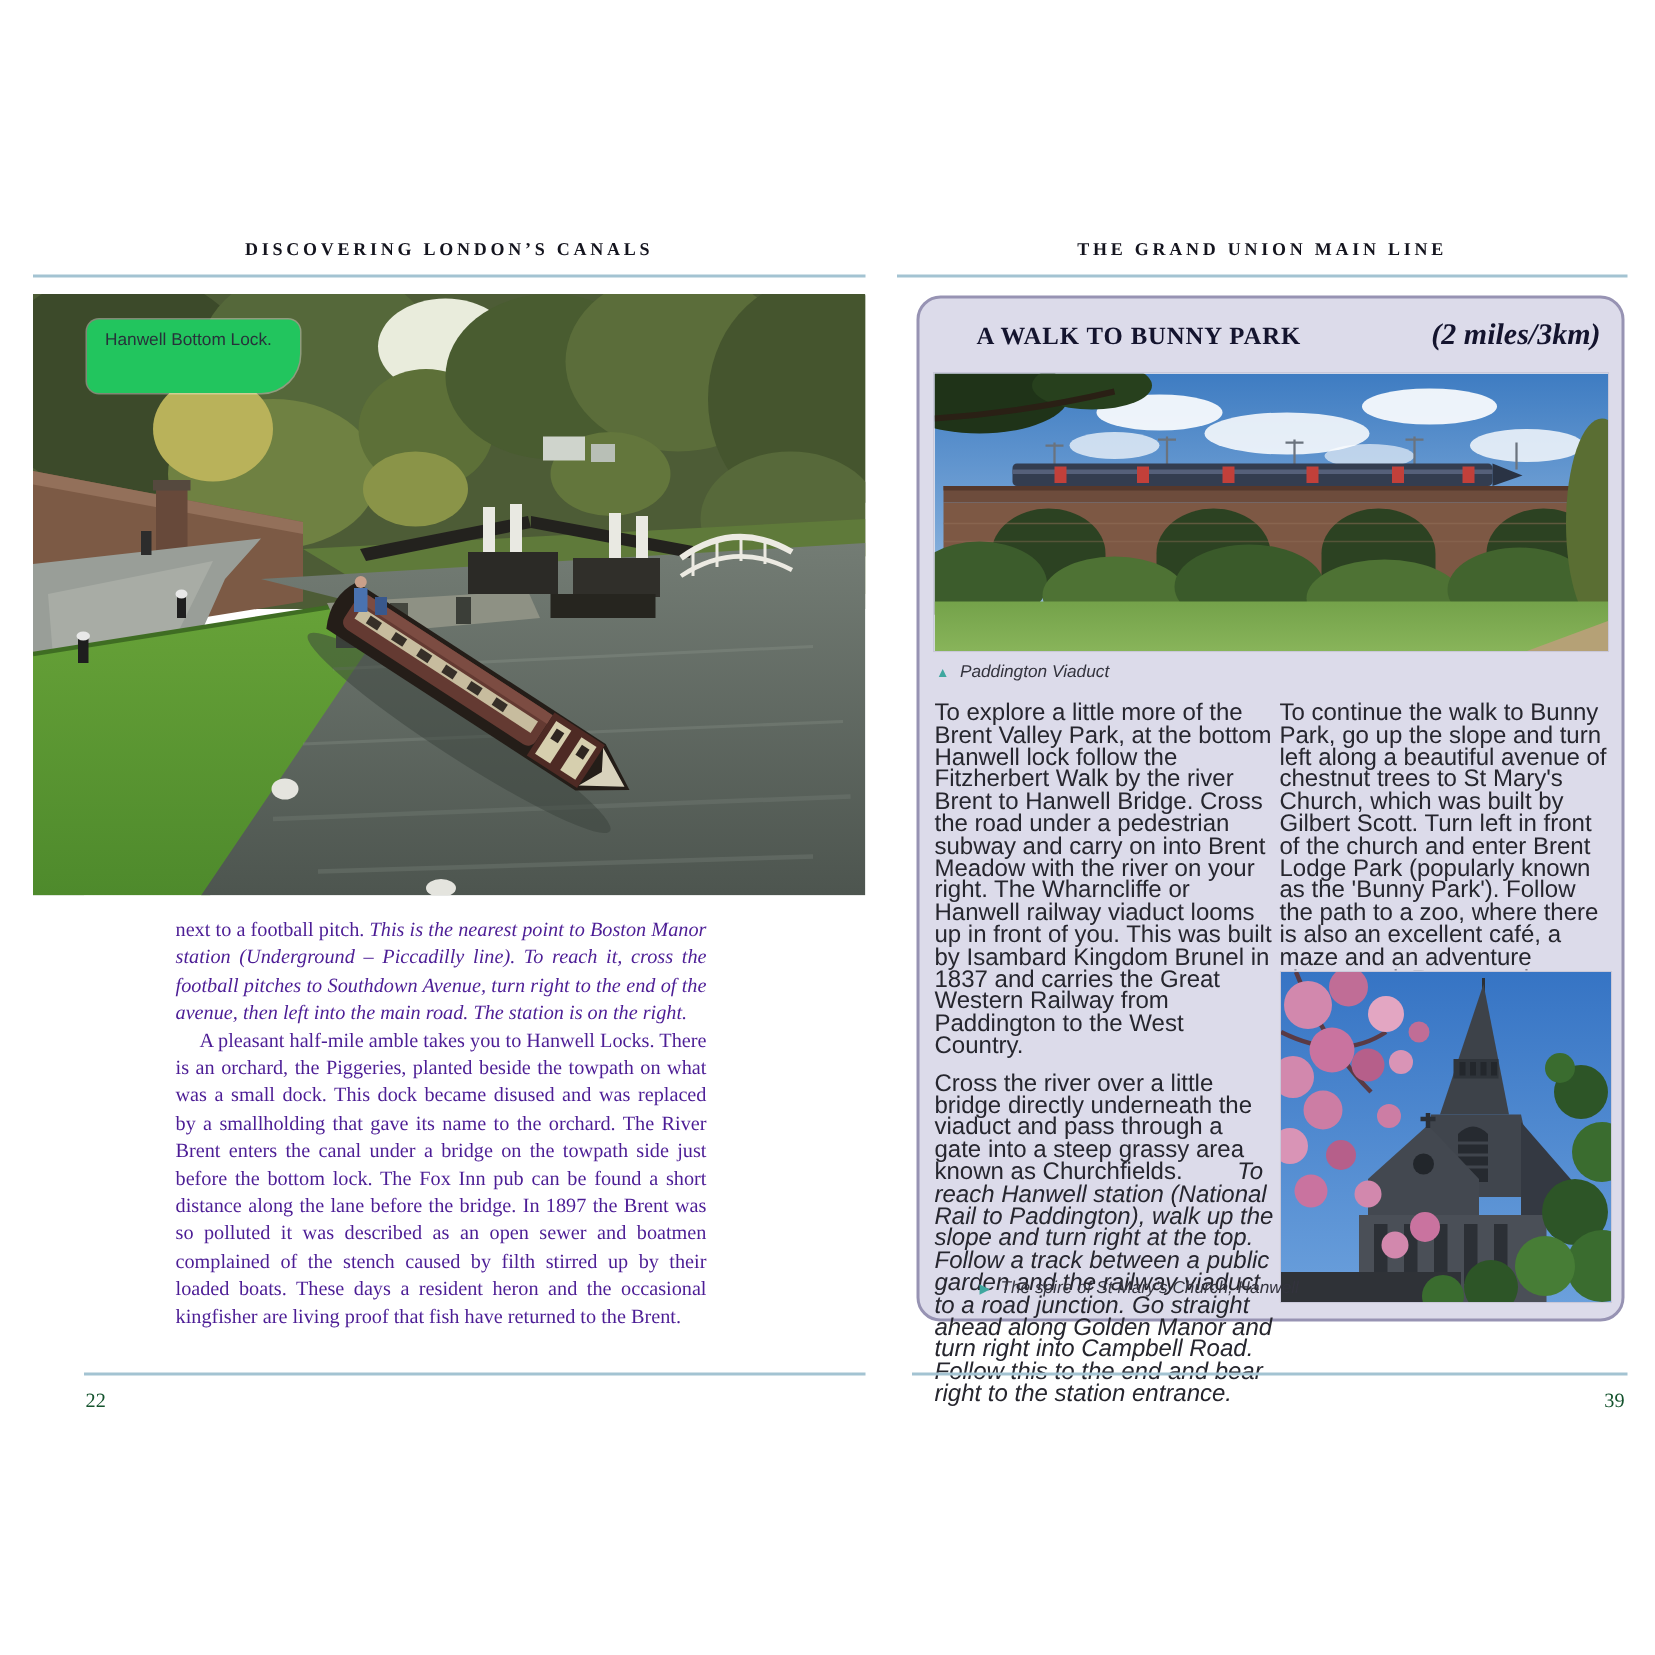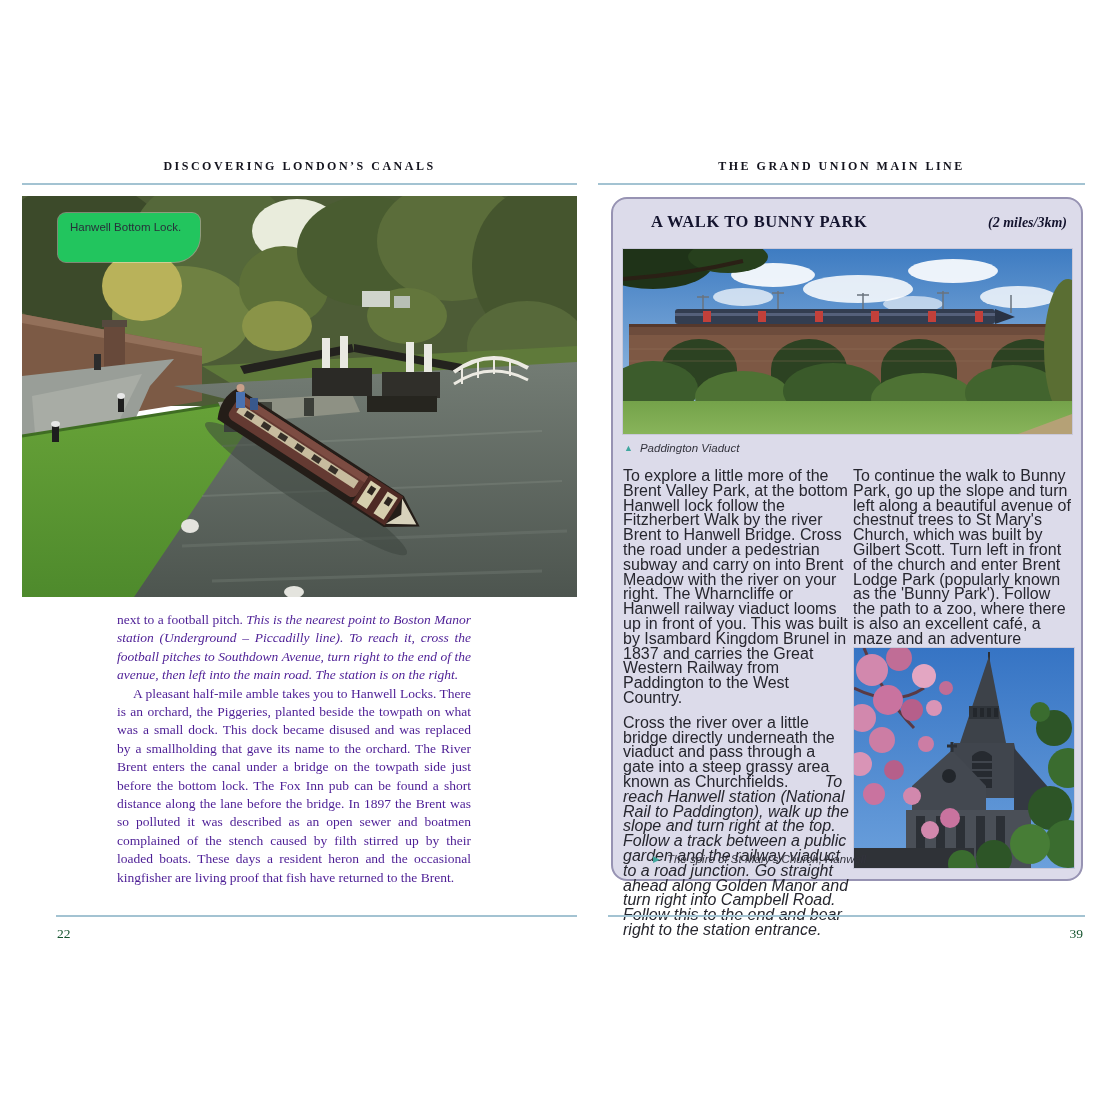--- a/index.html
+++ b/index.html
@@ -36,21 +36,21 @@
   .walk-box{
     box-sizing:border-box;background:#dcdbea;border:2px solid #9793b3;border-radius:16px;
   }
   .walk-title-row{display:flex;justify-content:space-between;align-items:baseline;}
   .walk-title{
     font-family:"Liberation Serif", serif;font-weight:bold;font-size:16.5px;
     letter-spacing:.6px;color:#14142e;white-space:nowrap;
   }
   .walk-distance{
     font-family:"Liberation Serif", serif;font-style:italic;font-weight:bold;
-    font-size:14px;color:#14142e;white-space:nowrap;
+    font-size:20px;color:#14142e;white-space:nowrap;
   }
   .box-photo{border:1px solid #c9c8da;box-sizing:border-box;overflow:hidden;background:#fff;}
   .photo-caption{
     font-family:"Liberation Sans", sans-serif;font-style:italic;font-size:11.5px;color:#33333d;
     display:flex;align-items:center;gap:7px;white-space:nowrap;
   }
   .tri{font-style:normal;font-size:9px;color:#3fa79f;line-height:1;}
   .walk-col{
     font-family:"Liberation Sans", sans-serif;font-size:16px;line-height:14.8px;
     color:#26262e;text-align:left;

